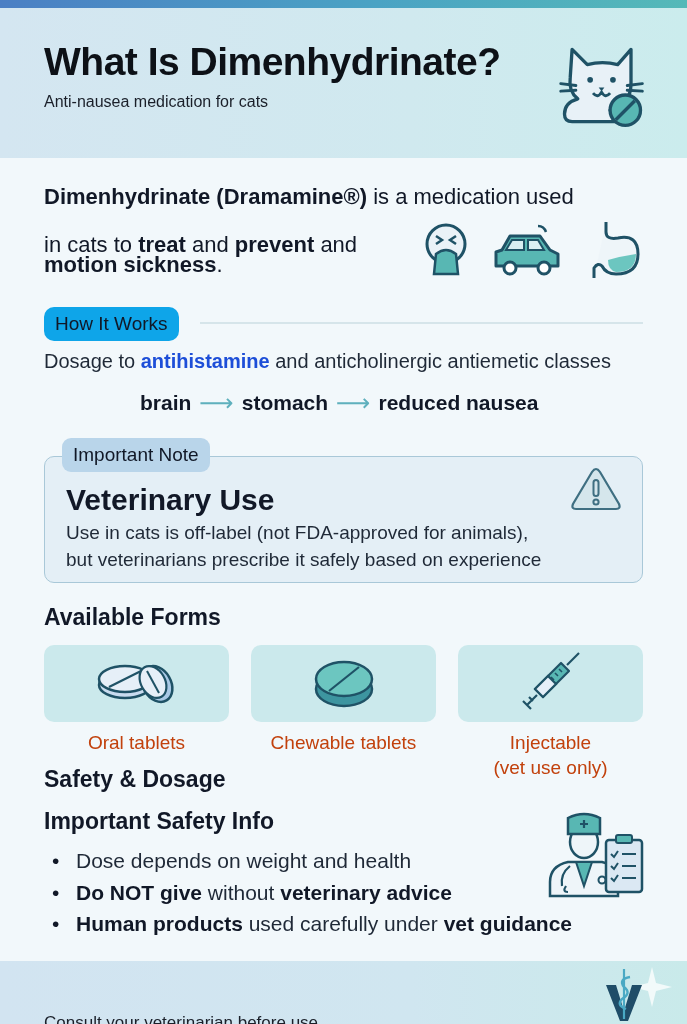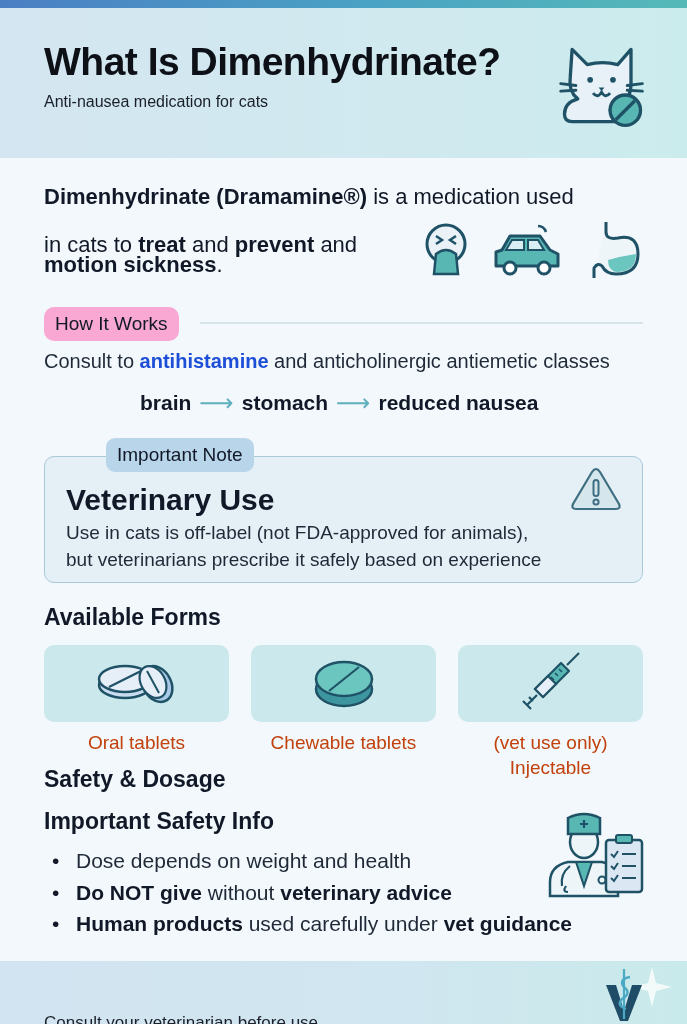--- a/index.html
+++ b/index.html
@@ -34,39 +34,39 @@
   }
   .intro b { font-weight: 700; }
   .intro-line1 { position: absolute; left: 0; top: 0; white-space: nowrap; }
   .intro-line2 { position: absolute; left: 0; top: 48px; white-space: nowrap; }
   .intro-line3 { position: absolute; left: 0; top: 68px; white-space: nowrap; }
   .symptom-icons { position: absolute; left: 420px; top: 220px; width: 230px; height: 60px; }
   .symptom-icons svg { position: absolute; top: 0; }
 
   .pill-label {
     position: absolute; display: inline-block;
-    background: #f9a8d4; border-radius: 10px;
+    background: #0ea5e9; border-radius: 10px;
     font-size: 19px; color: #111827; padding: 6px 11px;
   }
   .how-label { left: 44px; top: 307px; }
   .how-rule { position: absolute; left: 200px; top: 322px; width: 443px; height: 2px; background: #d6e5ea; }
   .how-desc { position: absolute; left: 44px; top: 350px; font-size: 20px; color: #1f2937; white-space: nowrap; }
   .how-desc b { font-weight: 700; color: #1d4ed8; }
   .flow { position: absolute; left: 140px; top: 389px; font-size: 21px; font-weight: 700; color: #111827; white-space: nowrap; display: flex; align-items: center; gap: 8px; }
   .flow .arrow { color: #5fb0bd; font-weight: 400; font-size: 24px; }
 
   .note-box {
     position: absolute; left: 44px; top: 456px; width: 599px; height: 127px;
     border: 1.5px solid #a9c8d8; border-radius: 10px;
     background: #e4eff6;
   }
   .note-tag {
     position: absolute; left: 62px; top: 438px;
     background: #b9d5ea; border-radius: 9px;
-    font-size: 19px; color: #111827; padding: 6px 11px; margin-left: 44px;
+    font-size: 19px; color: #111827; padding: 6px 11px;
   }
   .note-title { position: absolute; left: 66px; top: 483px; font-size: 30px; font-weight: 700; color: #111827; }
   .note-body { position: absolute; left: 66px; top: 519px; font-size: 19px; line-height: 27px; color: #1f2937; }
   .warn-icon { position: absolute; left: 570px; top: 466px; width: 52px; height: 46px; }
 
   .forms-title { position: absolute; left: 44px; top: 604px; font-size: 23px; font-weight: 700; color: #111827; }
   .form-card {
     position: absolute; top: 645px; width: 185px; height: 77px;
     background: #cbe9ec; border-radius: 10px;
   }
@@ -127,21 +127,21 @@
     <circle cx="52" cy="48" r="6" fill="#fff" stroke="#1f5266" stroke-width="3"></circle>
   </svg>
   <svg style="left:168px" width="56" height="60" viewBox="0 0 56 60">
     <path d="M18 2 L18 12 Q18 20 30 18 Q50 14 50 34 Q50 54 28 54 Q18 54 14 46 Q10 42 6 48 L6 58" fill="#eef5f9" stroke="#1f5266" stroke-width="3" stroke-linejoin="round"></path>
     <path d="M20 40 Q34 36 48 34 Q48 52 28 52 Q20 50 20 40 Z" fill="#6cc6c0"></path>
   </svg>
 </div>
 
 <div class="pill-label how-label">How It Works</div>
 <div class="how-rule"></div>
-<p class="how-desc"><span>Consult to </span><b>antihistamine</b><span> and anticholinergic antiemetic classes</span></p>
+<p class="how-desc"><span>Dosage to </span><b>antihistamine</b><span> and anticholinergic antiemetic classes</span></p>
 <div class="flow">
   <span>brain</span>
   <span class="arrow">⟶</span>
   <span>stomach</span>
   <span class="arrow">⟶</span>
   <span>reduced nausea</span>
 </div>
 
 <div class="note-box"></div>
 <div class="note-tag">Important Note</div>
@@ -180,22 +180,22 @@
     <path d="M46 14 L58 2" stroke="#1f5266" stroke-width="2.2"></path>
     <path d="M40 12 L48 20 L22 46 L14 38 Z" fill="#58b7b3" stroke="#1f5266" stroke-width="2.2" stroke-linejoin="round"></path>
     <path d="M27 25 L35 33 L22 46 L14 38 Z" fill="#e6eff8" stroke="#1f5266" stroke-width="2.2"></path>
     <path d="M38 18 L41 21 M34 22 L37 25 M30 26 L33 29" stroke="#1f5266" stroke-width="1.6"></path>
     <path d="M16 44 L6 54 M2 50 L10 58 M8 46 L12 50" stroke="#1f5266" stroke-width="2.2"></path>
   </svg>
 </div>
 <div class="form-label" style="left:44px">Oral tablets</div>
 <div class="form-label" style="left:251px">Chewable tablets</div>
 <div class="form-label" style="left:458px">
+  <div>Injectable</div>
   <div>(vet use only)</div>
-  <div>Injectable</div>
 </div>
 
 <h2 class="safety-title">Safety &amp; Dosage</h2>
 <h3 class="info-title">Important Safety Info</h3>
 <ul class="bullets">
   <li><span>Dose depends on weight and health</span></li>
   <li><b>Do NOT give</b><span> without </span><b>veterinary advice</b></li>
   <li><b>Human products</b><span> used carefully under </span><b>vet guidance</b></li>
 </ul>
 <svg class="doctor-icon" viewBox="0 0 100 90">

